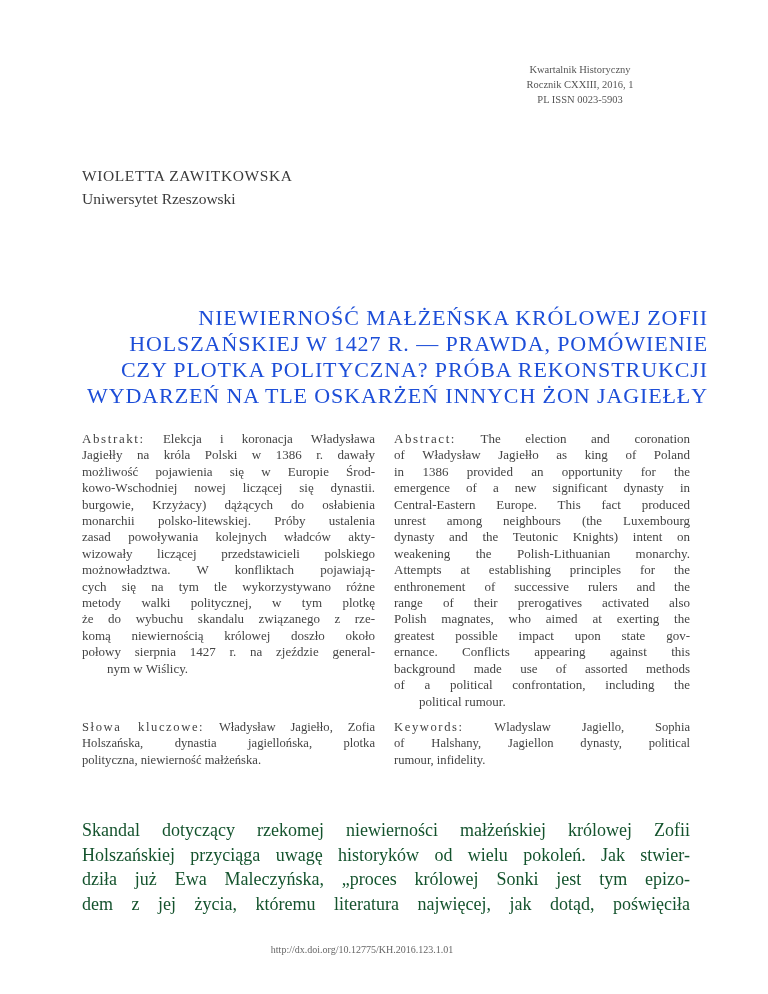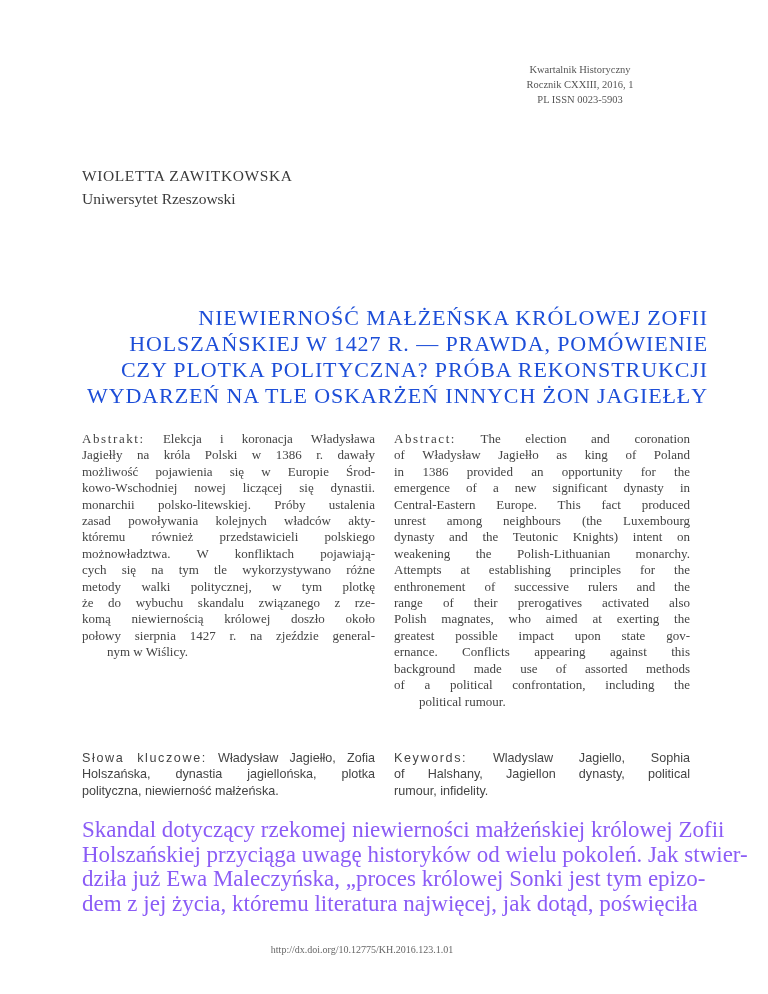--- a/index.html
+++ b/index.html
@@ -65,44 +65,44 @@
     .abstract-col .line {
       display: block;
       white-space: nowrap;
       text-align-last: justify;
       overflow: hidden;
     }
     .abstract-col .line.last { text-align-last: left; margin-left: 25px; }
     .label-spaced { letter-spacing: 1.6px; }
     .keywords-block {
       position: absolute;
-      top: 750px;
+      top: 719px;
       width: 293px;
-      font-family: Liberation Sans, sans-serif;
+      font-family: Liberation Serif, serif;
       font-size: 12.6px;
       line-height: 16.4px;
       color: #444444;
     }
     .keywords-block.left { left: 82px; }
     .keywords-block.right { left: 394px; width: 296px; }
     .keywords-block .line {
       display: block;
       white-space: nowrap;
       text-align-last: justify;
     }
     .keywords-block .line.last { text-align-last: left; }
     .body-text {
       position: absolute;
       top: 818px;
       left: 82px;
       width: 608px;
       font-family: "Liberation Serif", serif;
-      font-size: 23px;
+      font-size: 18px;
       line-height: 24.6px;
-      color: #8b5cf6;
+      color: #14532d;
     }
     .body-text .line {
       display: block;
       white-space: nowrap;
       text-align: justify;
       text-align-last: justify;
     }
     .doi {
       position: absolute;
       top: 944px;
@@ -133,23 +133,24 @@
   <div>HOLSZAŃSKIEJ W 1427 R. — PRAWDA, POMÓWIENIE</div>
   <div>CZY PLOTKA POLITYCZNA? PRÓBA REKONSTRUKCJI</div>
   <div>WYDARZEŃ NA TLE OSKARŻEŃ INNYCH ŻON JAGIEŁŁY</div>
 </div>
 
 <div class="abstract-col left">
   <span class="line"><span class="label-spaced">Abstrakt:</span><span> Elekcja i koronacja Władysława</span></span>
   <span class="line">Jagiełły na króla Polski w 1386 r. dawały</span>
   <span class="line">możliwość pojawienia się w Europie Środ-</span>
   <span class="line">kowo-Wschodniej nowej liczącej się dynastii.</span>
+  <span class="line">burgowie, Krzyżacy) dążących do osłabienia</span>
   <span class="line">monarchii polsko-litewskiej. Próby ustalenia</span>
   <span class="line">zasad powoływania kolejnych władców akty-</span>
-  <span class="line">któremu również przedstawicieli polskiego</span>
+  <span class="line">wizowały liczącej przedstawicieli polskiego</span>
   <span class="line">możnowładztwa. W konfliktach pojawiają-</span>
   <span class="line">cych się na tym tle wykorzystywano różne</span>
   <span class="line">metody walki politycznej, w tym plotkę</span>
   <span class="line">że do wybuchu skandalu związanego z rze-</span>
   <span class="line">komą niewiernością królowej doszło około</span>
   <span class="line">połowy sierpnia 1427 r. na zjeździe general-</span>
   <span class="line last">nym w Wiślicy.</span>
 </div>
 
 <div class="abstract-col right">

